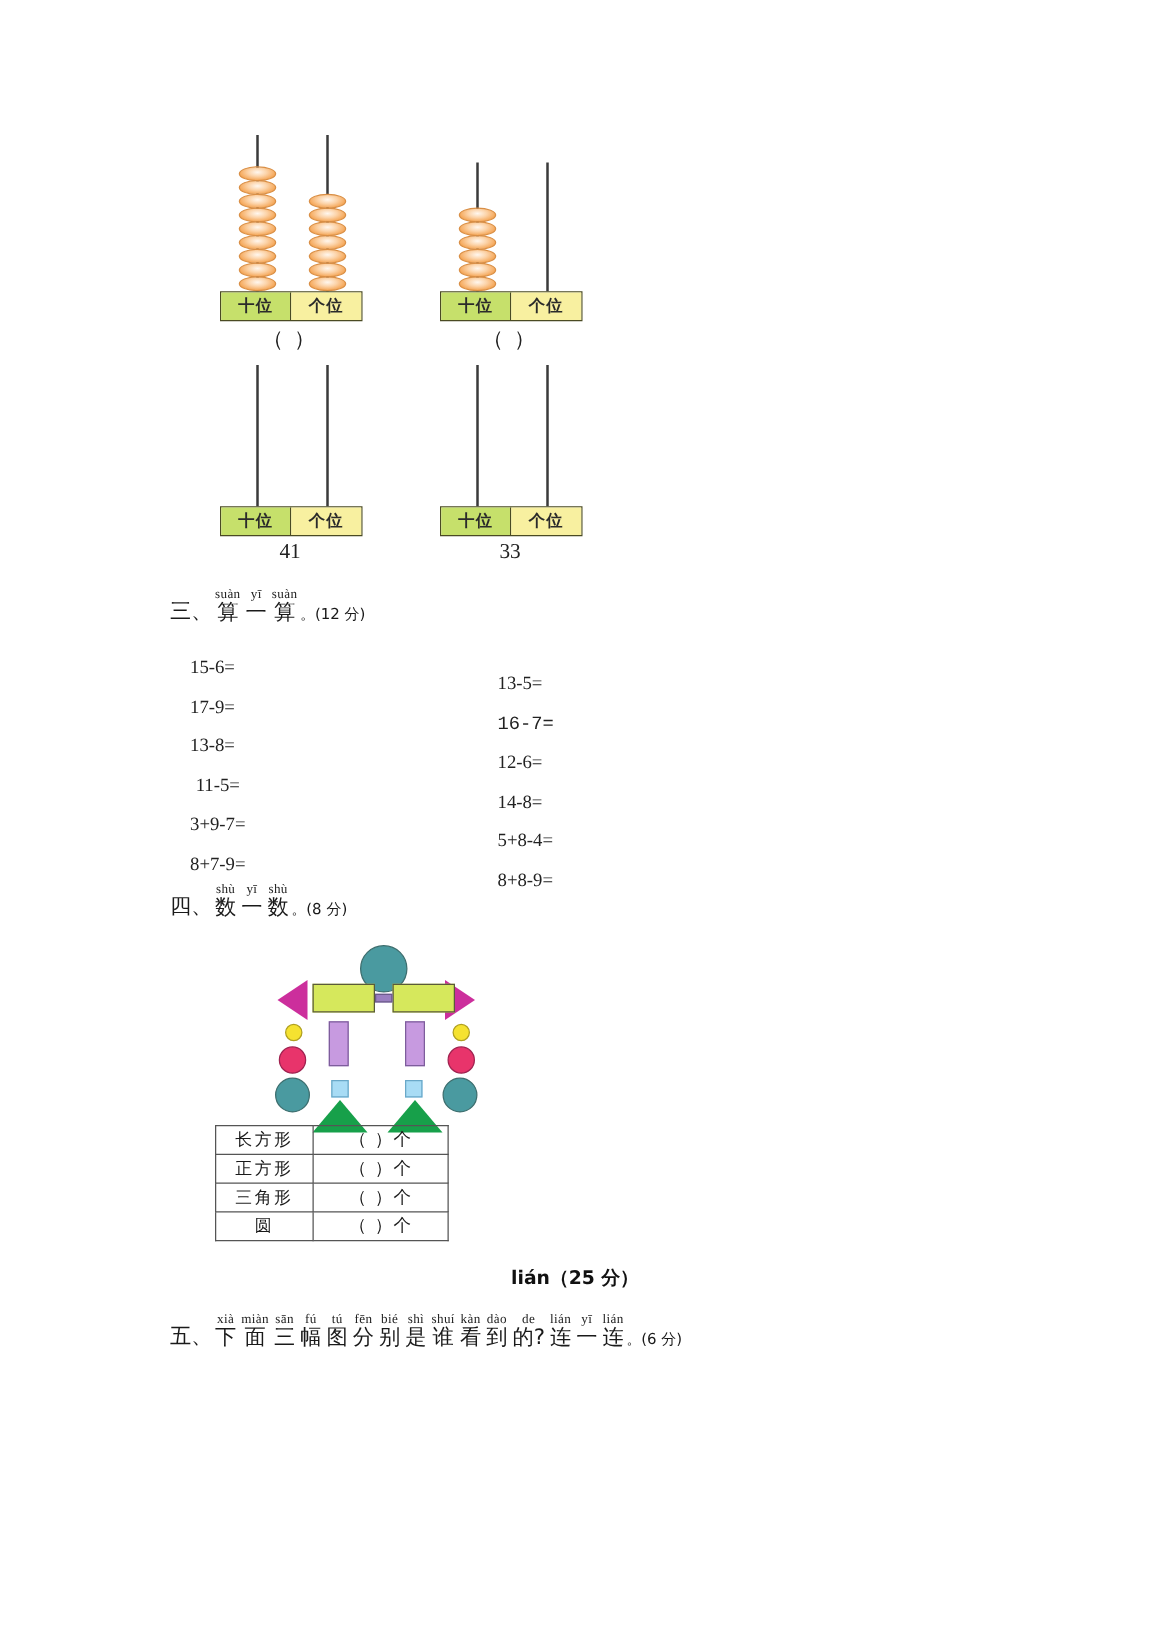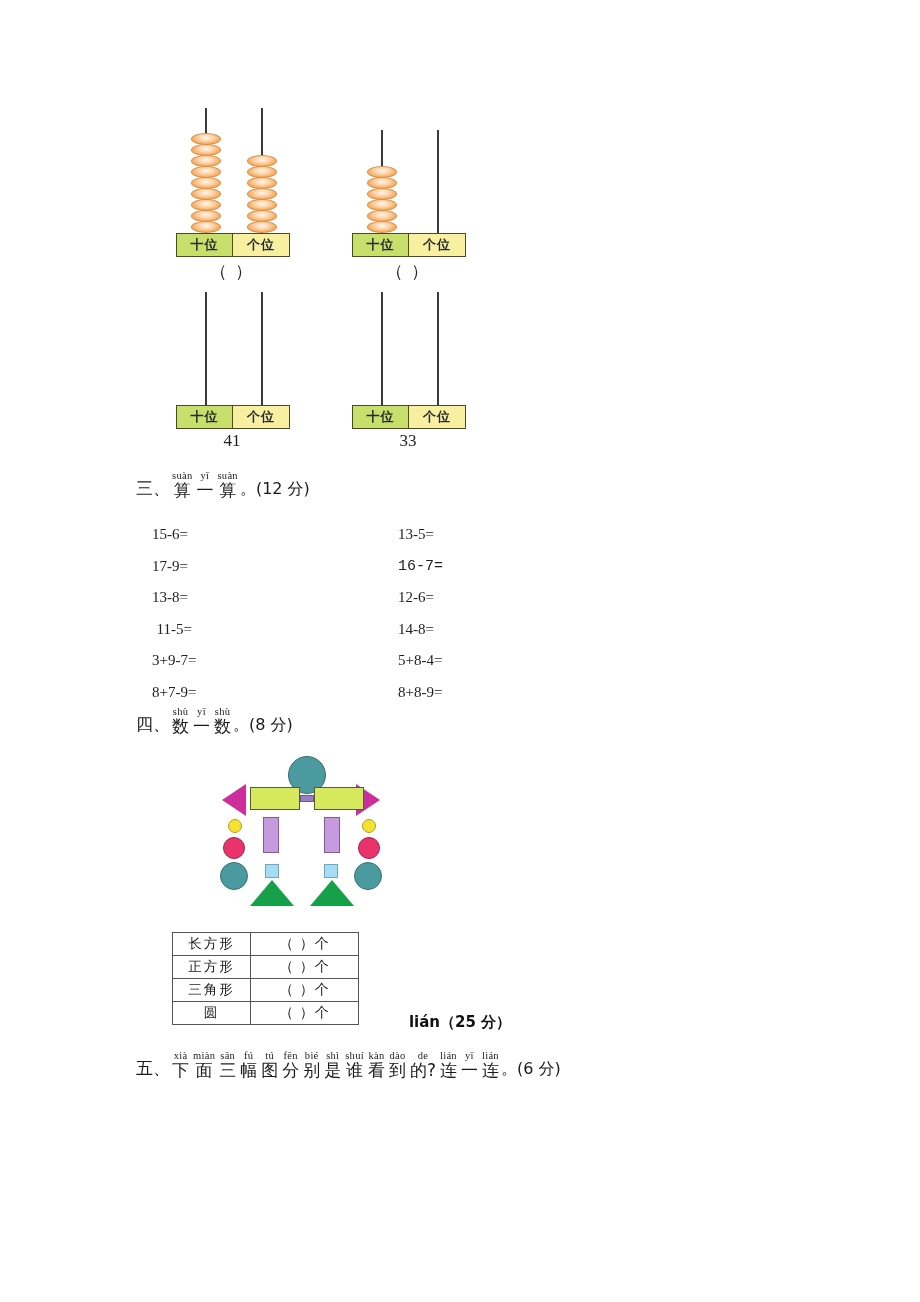--- a/index.html
+++ b/index.html
@@ -54,21 +54,21 @@
   .pyblock .py{
     display:block;font-size:10.5px;line-height:11px;
     font-family:"Liberation Serif","DejaVu Serif",serif;color:#222;
     letter-spacing:.3px;
   }
   .pyblock .hz{
     display:block;font-size:17px;line-height:19px;
     font-family:"DejaVu Sans","Liberation Sans",sans-serif;color:#1a1a1a;
   }
   .sec .tail{
-    font-size:16px;display:inline-block;vertical-align:bottom;
+    font-size:12px;display:inline-block;vertical-align:bottom;
     font-family:"DejaVu Sans","Liberation Sans",sans-serif;
   }
 
   
   .calc{position:absolute;font-size:15px;font-family:"Liberation Serif","DejaVu Serif",serif;color:#222;}
 
   
   .fig{position:absolute;}
   .shape{position:absolute;box-sizing:border-box;}
   .rect{border:1px solid #5a5a3a;}
@@ -178,21 +178,21 @@
 
   <div id="calc-left" style="position:absolute;left:152px;top:519px;">
       <div class="calc" style="position: relative; height: 31.5px; line-height: 31.5px;">15-6=</div>
       <div class="calc" style="position: relative; height: 31.5px; line-height: 31.5px;">17-9=</div>
       <div class="calc" style="position: relative; height: 31.5px; line-height: 31.5px;">13-8=</div>
       <div class="calc" style="position: relative; height: 31.5px; line-height: 31.5px; text-align: center;">11-5=</div>
       <div class="calc" style="position: relative; height: 31.5px; line-height: 31.5px;">3+9-7=</div>
       <div class="calc" style="position: relative; height: 31.5px; line-height: 31.5px;">8+7-9=</div>
     </div>
   <div id="calc-right" style="position:absolute;left:398px;top:519px;">
-      <div class="calc" style="position: relative; height: 31.5px; line-height: 31.5px;">13-5=</div>
+      <div class="calc" style="position: relative; height: 31.5px; line-height: 31.5px; margin-top: 13px;">13-5=</div>
       <div class="calc" style="position: relative; height: 31.5px; line-height: 31.5px; font-family: Liberation Mono, monospace;">16-7=</div>
       <div class="calc" style="position: relative; height: 31.5px; line-height: 31.5px;">12-6=</div>
       <div class="calc" style="position: relative; height: 31.5px; line-height: 31.5px;">14-8=</div>
       <div class="calc" style="position: relative; height: 31.5px; line-height: 31.5px;">5+8-4=</div>
       <div class="calc" style="position: relative; height: 31.5px; line-height: 31.5px;">8+8-9=</div>
     </div>
 
   <div class="sec" style="left:136px;top:706px;">
     <span class="idx">四、</span><span id="sec4-words"><span class="pyblock"><span class="py">shù</span><span class="hz">数</span></span><span class="pyblock"><span class="py">yī</span><span class="hz">一</span></span><span class="pyblock"><span class="py">shù</span><span class="hz">数</span></span></span><span class="tail">。(8 分)</span>
   </div>
@@ -222,21 +222,21 @@
     <div class="shape rect" style="left:57px;top:65px;width:16px;height:36px;background:#c79ae0;border-color:#7d5d9c;"></div>
     <div class="shape rect" style="left:118px;top:65px;width:16px;height:36px;background:#c79ae0;border-color:#7d5d9c;"></div>
 
     <div class="shape rect" style="left:59px;top:112px;width:14px;height:14px;background:#a8dcf5;border-color:#6aa8c8;"></div>
     <div class="shape rect" style="left:118px;top:112px;width:14px;height:14px;background:#a8dcf5;border-color:#6aa8c8;"></div>
 
     <div class="shape tri" style="left:44px;top:128px;border-left:22px solid transparent;border-right:22px solid transparent;border-bottom:26px solid #17a04a;"></div>
     <div class="shape tri" style="left:104px;top:128px;border-left:22px solid transparent;border-right:22px solid transparent;border-bottom:26px solid #17a04a;"></div>
   </div>
 
-  <table class="ctable" style="left:172px;top:932px;">
+  <table class="ctable" style="left:172px;top:900px;">
     <tbody id="count-rows">
         <tr>
           <td class="name">长方形</td>
           <td class="val">（        ）个</td>
         </tr>
         <tr>
           <td class="name">正方形</td>
           <td class="val">（        ）个</td>
         </tr>
         <tr>

